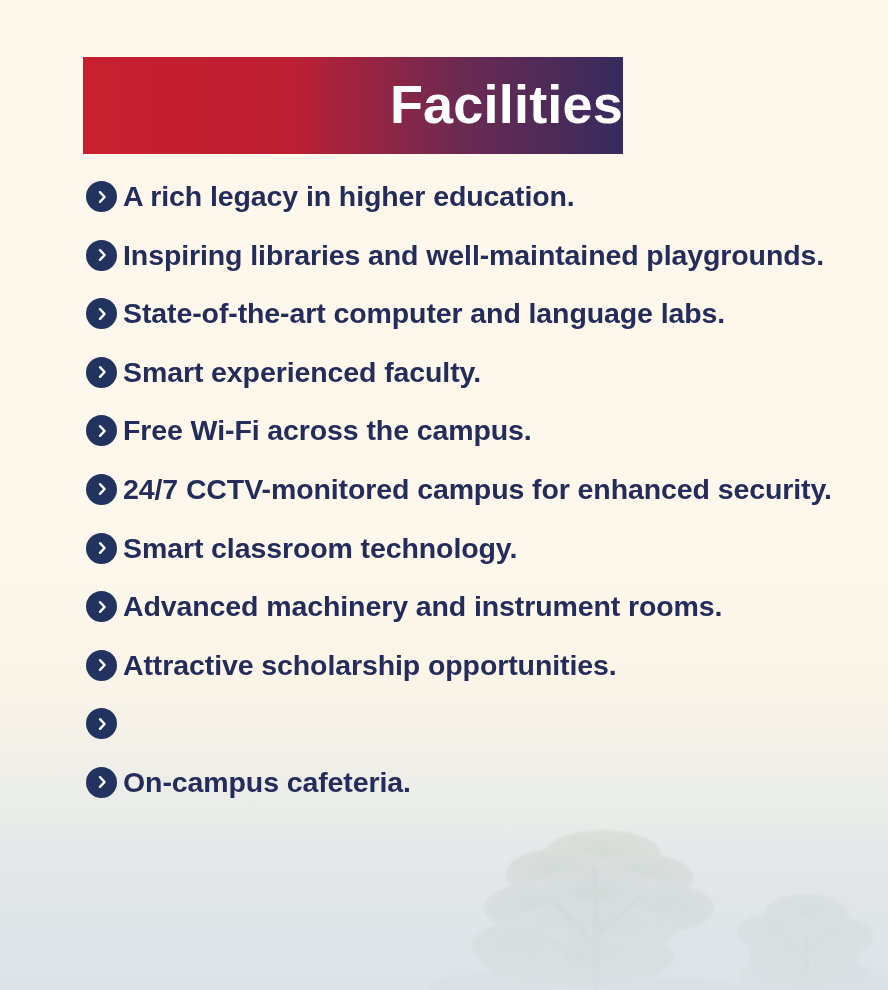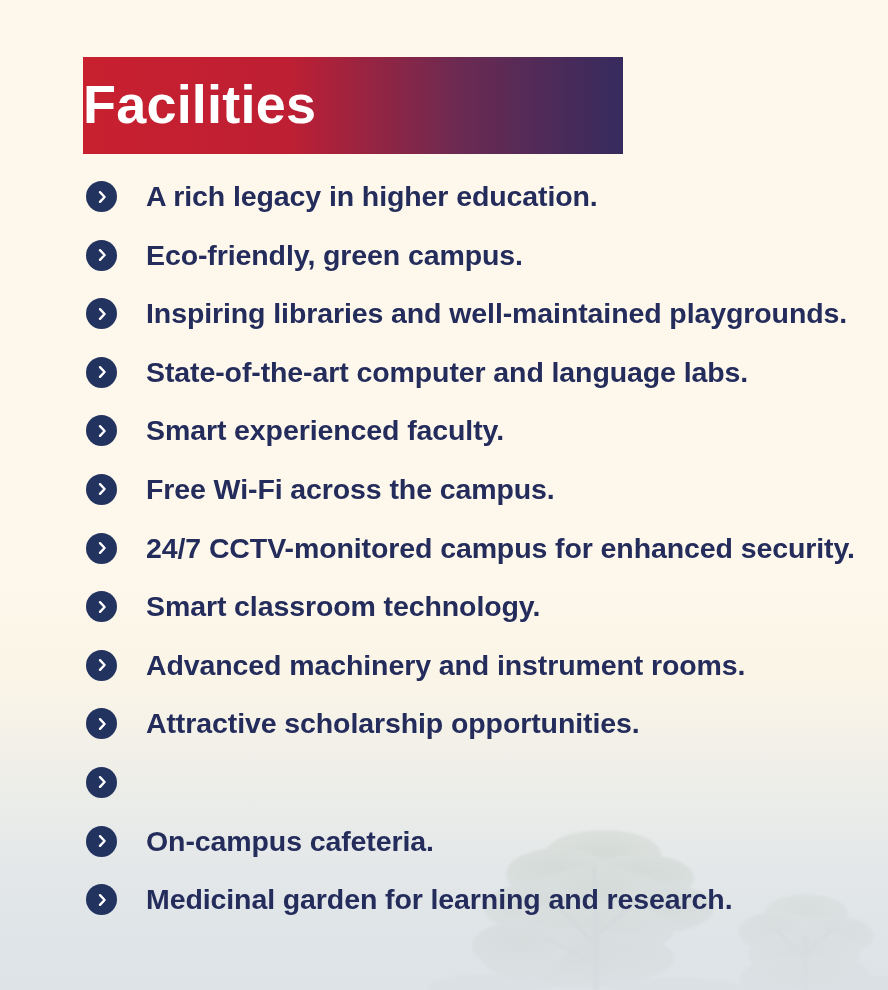--- a/index.html
+++ b/index.html
@@ -78,21 +78,21 @@
 
   
   .banner {
     position: absolute;
     left: 83px;
     top: 57px;
     width: 540px;
     height: 97px;
     display: flex;
     align-items: center;
-    justify-content: flex-start;
+    justify-content: flex-end;
   }
   .banner-title {
     color: #FFFFFF;
     font-size: 54px;
     font-weight: 700;
     letter-spacing: 0.2px;
     line-height: 1;
     margin: 0;
     padding-bottom: 4px;
     white-space: nowrap;
@@ -122,21 +122,21 @@
     border-radius: 50%;
     background: #23335F;
     display: flex;
     align-items: center;
     justify-content: center;
   }
   .bullet-icon svg {
     display: block;
   }
   .facility-text {
-    margin-left: 29px;
+    margin-left: 6px;
     color: #242C5C;
     font-size: 28.5px;
     font-weight: 600;
     line-height: 31px;
     letter-spacing: -0.1px;
     white-space: nowrap;
   }
 </style>
 </head>
 <body>
@@ -218,28 +218,20 @@
 
     <li class="facility-item">
       <span class="bullet-icon">
         <svg width="14" height="14" viewBox="0 0 14 14" xmlns="http://www.w3.org/2000/svg">
           <path d="M5 2.2 L9.6 7 L5 11.8" fill="none" stroke="#FFFFFF" stroke-width="2.4" stroke-linecap="round" stroke-linejoin="round"></path>
         </svg>
       </span>
       <span class="facility-text">A rich legacy in higher education.</span>
     </li>
 
-    <li class="facility-item">
-      <span class="bullet-icon">
-        <svg width="14" height="14" viewBox="0 0 14 14" xmlns="http://www.w3.org/2000/svg">
-          <path d="M5 2.2 L9.6 7 L5 11.8" fill="none" stroke="#FFFFFF" stroke-width="2.4" stroke-linecap="round" stroke-linejoin="round"></path>
-        </svg>
-      </span>
-      <span class="facility-text">Eco-friendly, green campus.</span>
-    </li>
 
     <li class="facility-item">
       <span class="bullet-icon">
         <svg width="14" height="14" viewBox="0 0 14 14" xmlns="http://www.w3.org/2000/svg">
           <path d="M5 2.2 L9.6 7 L5 11.8" fill="none" stroke="#FFFFFF" stroke-width="2.4" stroke-linecap="round" stroke-linejoin="round"></path>
         </svg>
       </span>
       <span class="facility-text">Inspiring libraries and well-maintained playgrounds.</span>
     </li>
 
@@ -317,24 +309,16 @@
 
     <li class="facility-item">
       <span class="bullet-icon">
         <svg width="14" height="14" viewBox="0 0 14 14" xmlns="http://www.w3.org/2000/svg">
           <path d="M5 2.2 L9.6 7 L5 11.8" fill="none" stroke="#FFFFFF" stroke-width="2.4" stroke-linecap="round" stroke-linejoin="round"></path>
         </svg>
       </span>
       <span class="facility-text">On-campus cafeteria.</span>
     </li>
 
-    <li class="facility-item">
-      <span class="bullet-icon">
-        <svg width="14" height="14" viewBox="0 0 14 14" xmlns="http://www.w3.org/2000/svg">
-          <path d="M5 2.2 L9.6 7 L5 11.8" fill="none" stroke="#FFFFFF" stroke-width="2.4" stroke-linecap="round" stroke-linejoin="round"></path>
-        </svg>
-      </span>
-      <span class="facility-text">Medicinal garden for learning and research.</span>
-    </li>
 
   </ul>
 
 </div>
 
 </body></html>

